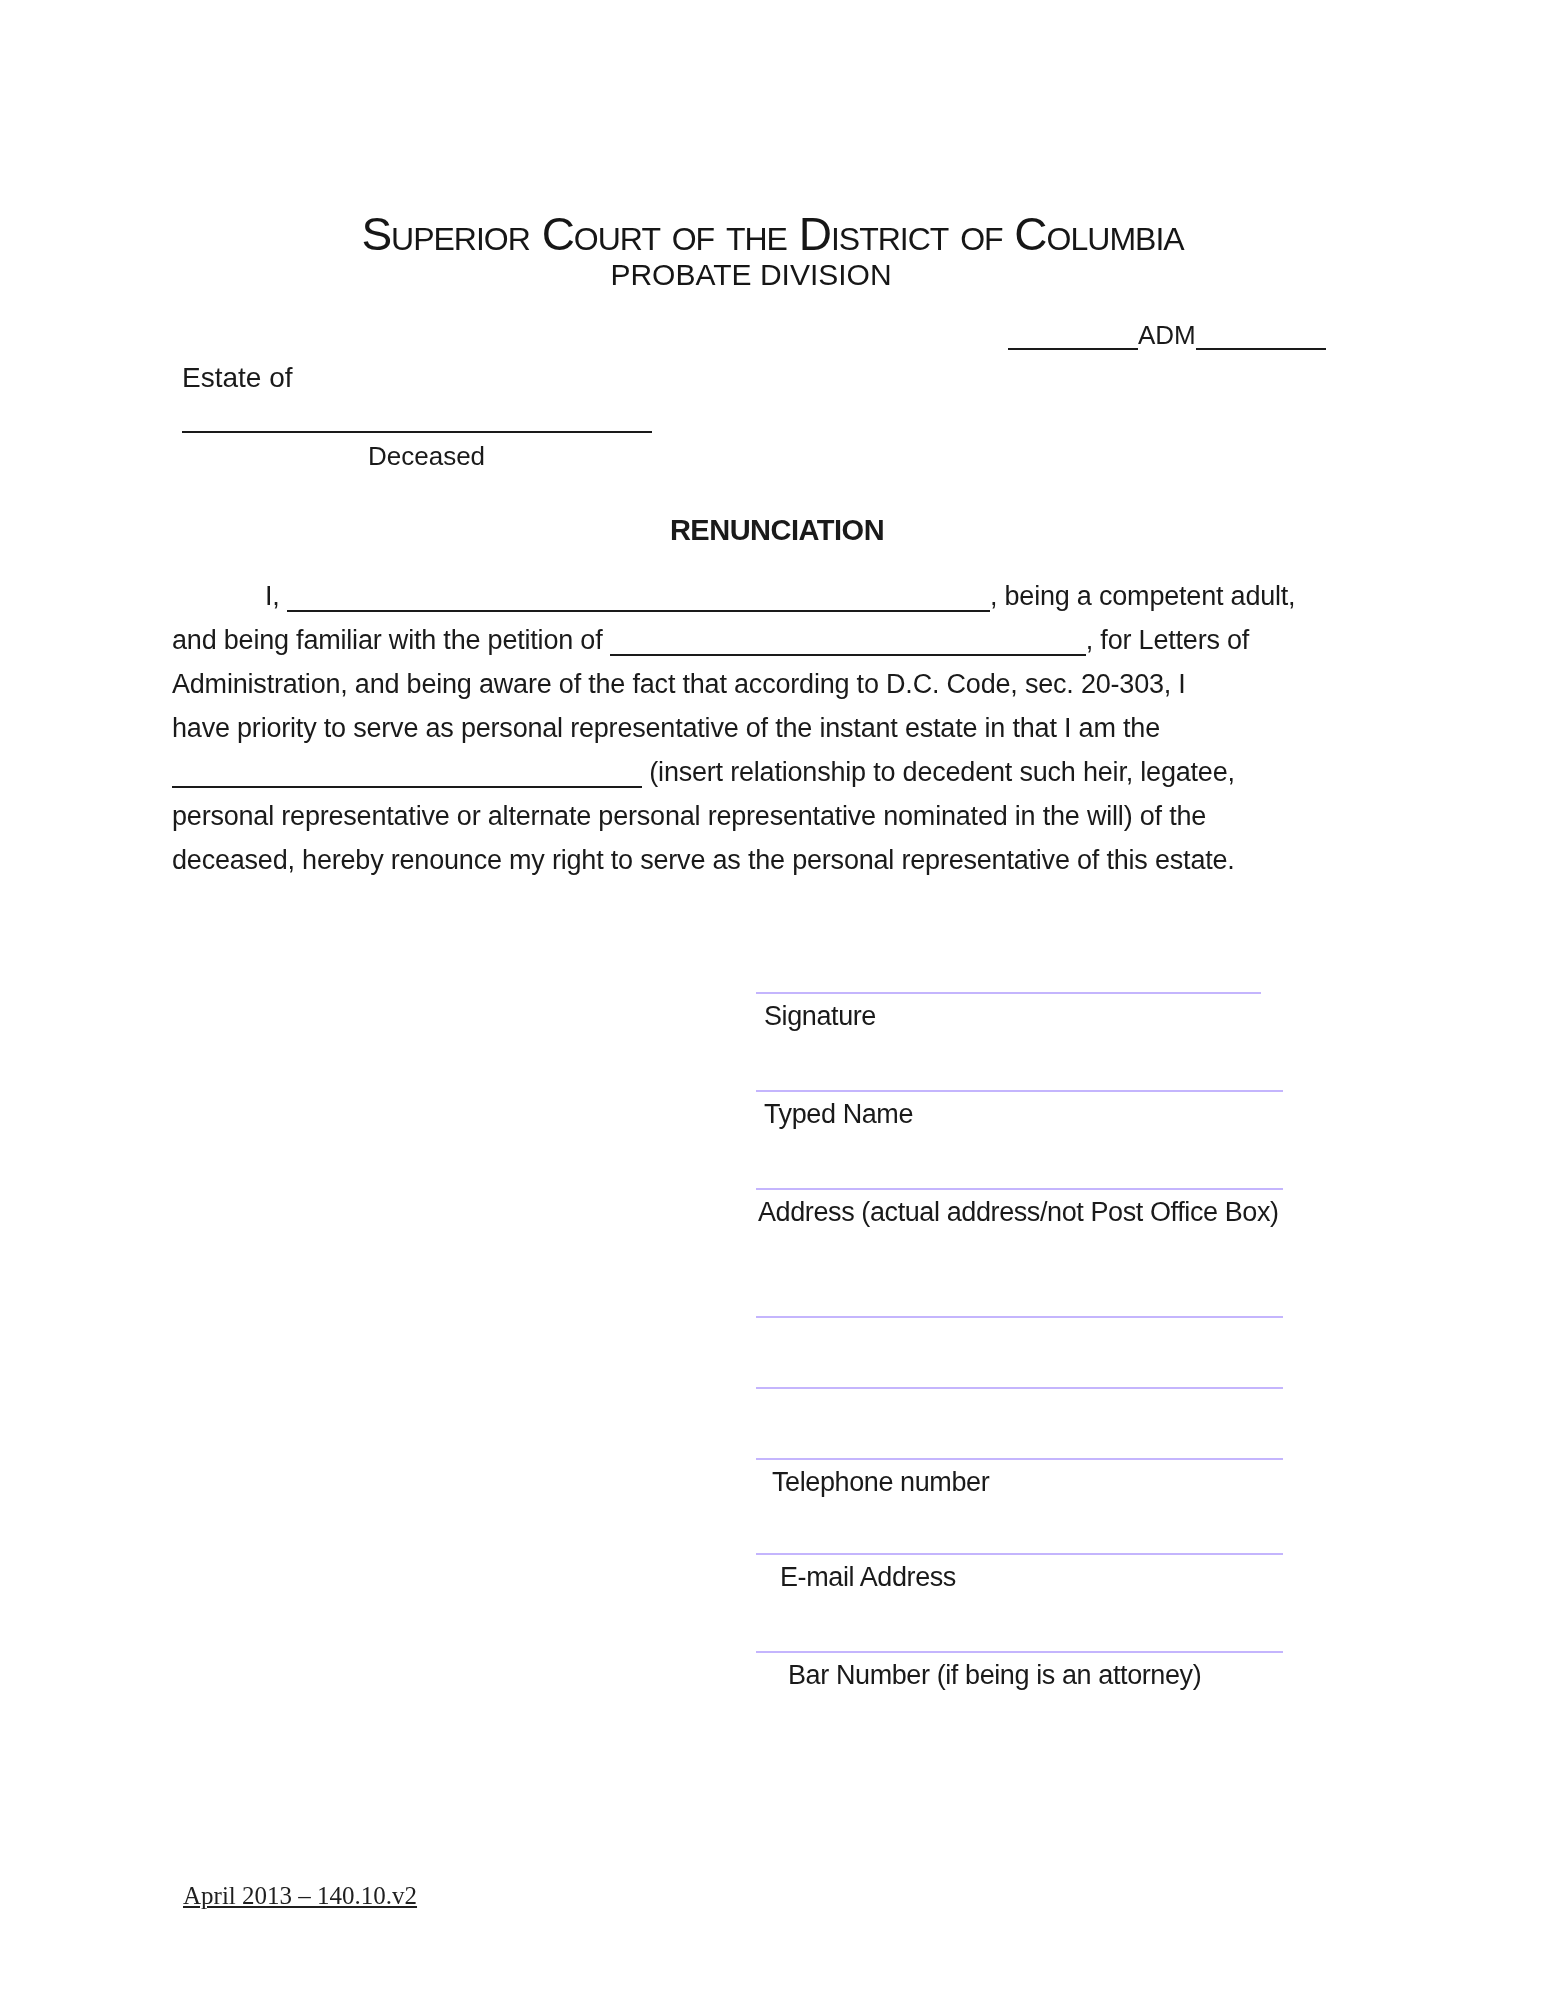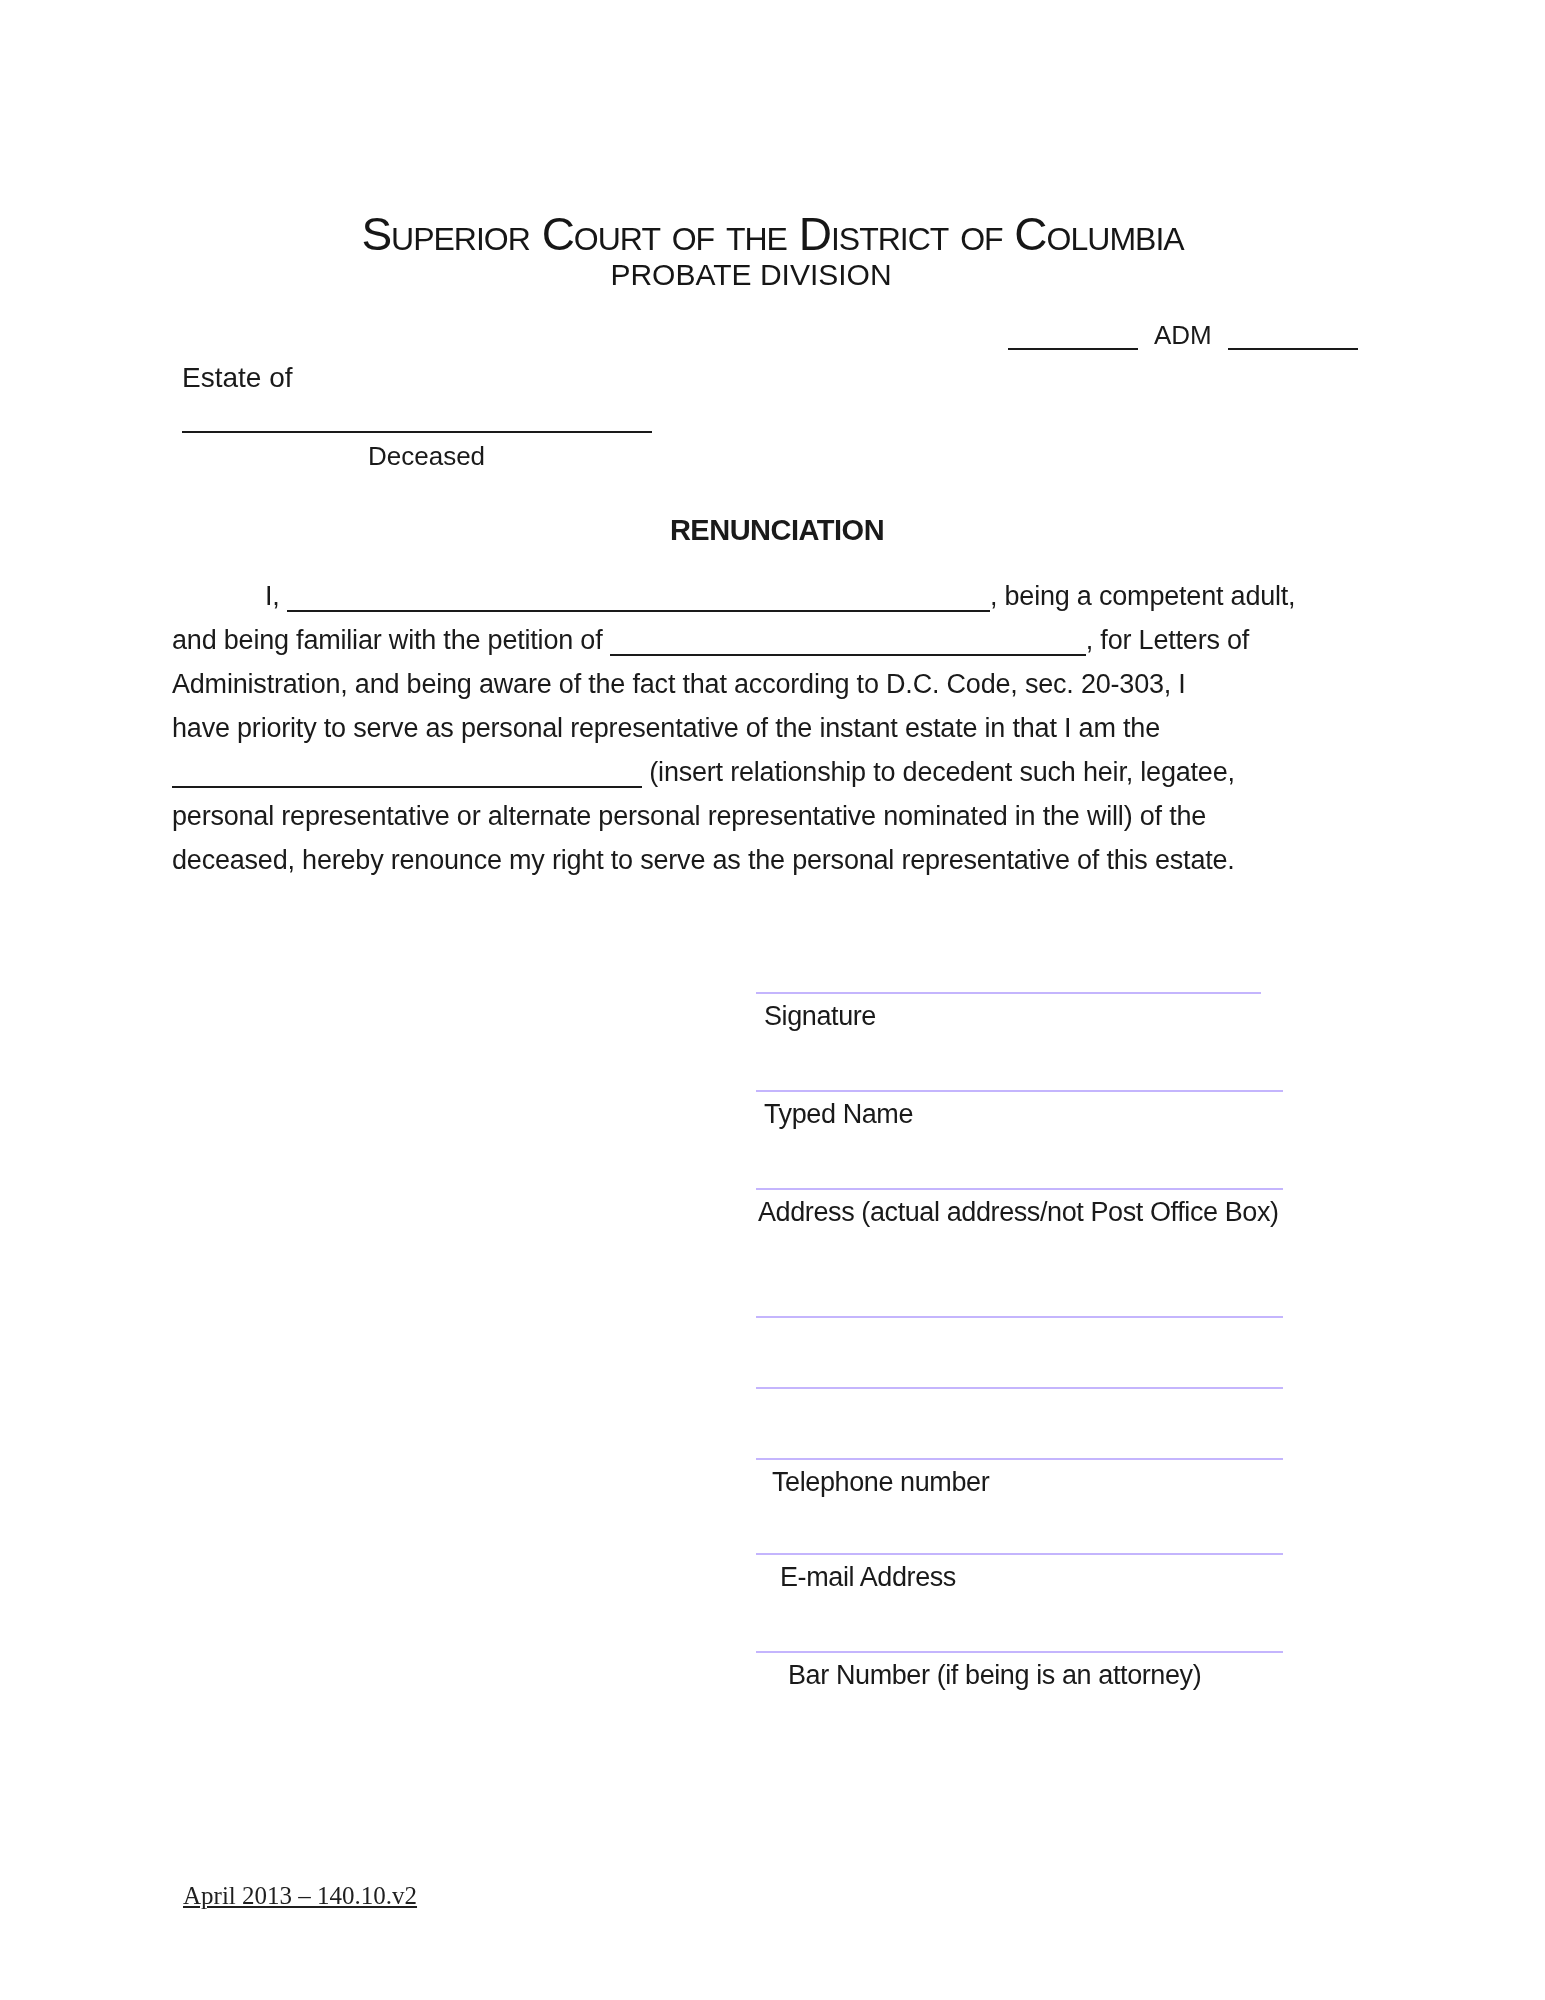--- a/index.html
+++ b/index.html
@@ -20,21 +20,21 @@
   .division-subtitle{
     position:absolute;top:258px;left:0;width:1502px;
     text-align:center;font-size:30px;letter-spacing:0;color:#161616;
   }
   .adm-row{
     position:absolute;left:1008px;top:320px;
     display:flex;align-items:flex-end;
     font-size:26px;
   }
   .adm-blank{display:inline-block;height:28px;border-bottom:2px solid #1a1a1a;}
-  .adm-label{margin:0 16px;line-height:30px;}
+  .adm-label{margin:0 0;line-height:30px;}
   .estate-of{position:absolute;left:182px;top:354px;font-size:28px;margin-top:8px;}
   .name-line{position:absolute;left:182px;top:431px;width:470px;border-top:2px solid #1a1a1a;}
   .deceased{position:absolute;left:368px;top:441px;font-size:26px;}
   .form-heading{
     position:absolute;left:182px;top:514px;width:1190px;margin:0;
     text-align:center;font-size:29px;font-weight:bold;letter-spacing:-0.5px;
   }
   .para{position:absolute;left:172px;top:574px;width:1210px;font-size:27px;letter-spacing:-0.2px;}
   .pline{height:44px;line-height:44px;white-space:nowrap;}
   .tab{display:inline-block;width:93px;}

